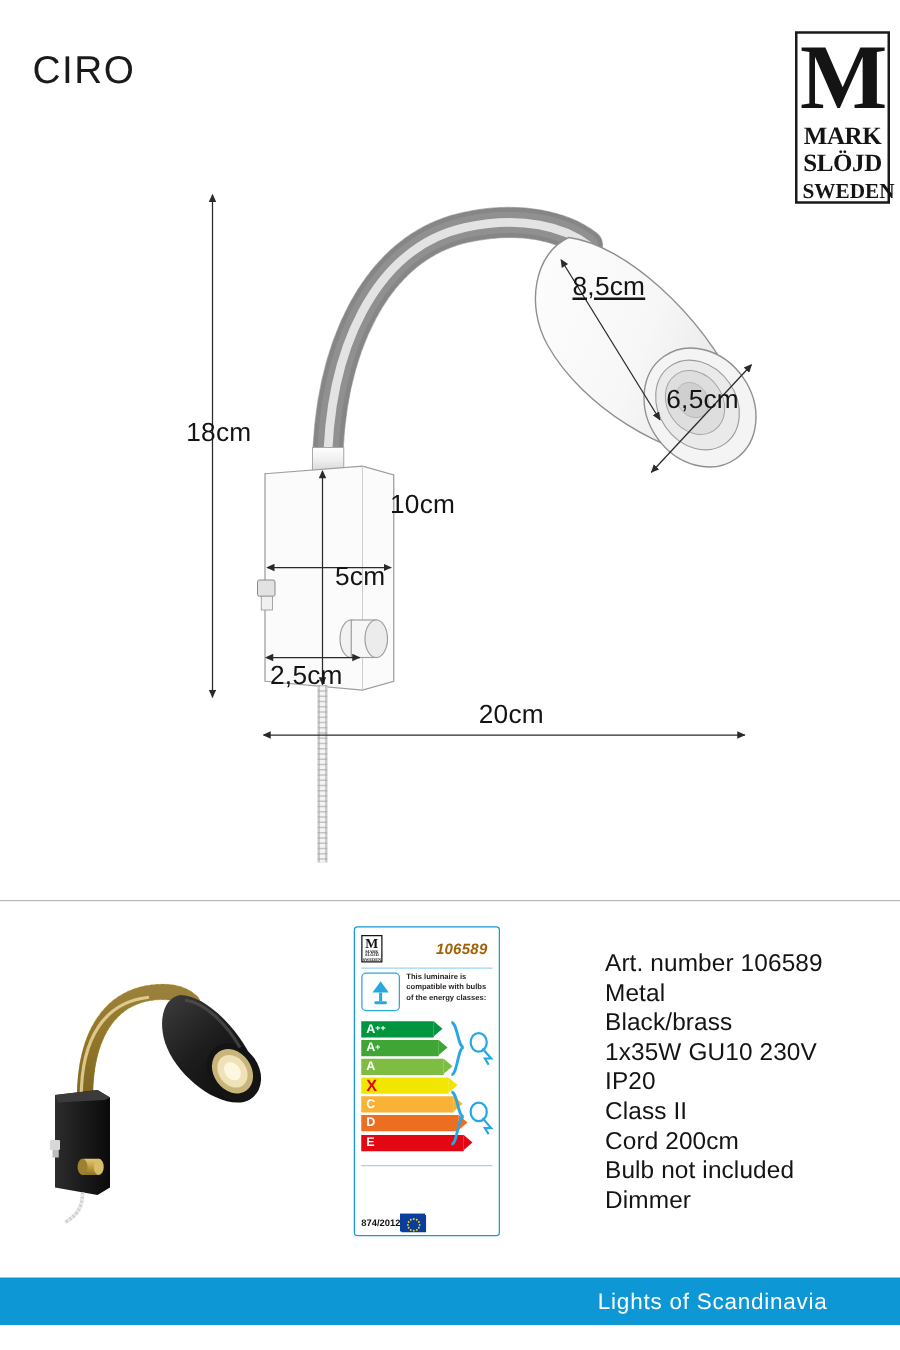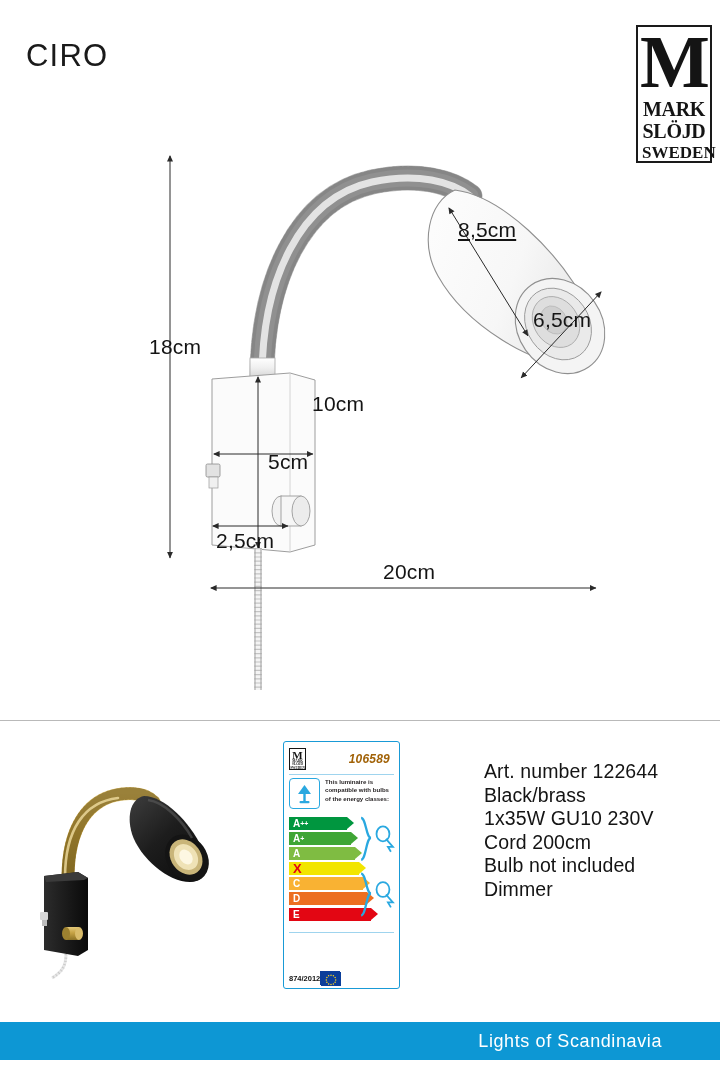--- a/index.html
+++ b/index.html
@@ -373,23 +373,26 @@
               <circle cx="5.3" cy="7.9" r="0.75"></circle>
             <circle cx="5.9" cy="5.6" r="0.75"></circle>
               <circle cx="7.6" cy="3.8" r="0.75"></circle>
           </g>
         </svg>
       </span>
     </div>
   </div>
 
   <ul id="spec-list">
-    <li>Art. number 122644</li>
+    <li>Art. number 106589</li>
+    <li>Metal</li>
     <li>Black/brass</li>
     <li>1x35W GU10 230V</li>
+    <li>IP20</li>
+    <li>Class II</li>
     <li>Cord 200cm</li>
     <li>Bulb not included</li>
     <li>Dimmer</li>
   </ul>
 
   <div id="footer-bar">
     <span id="footer-text">Lights of Scandinavia</span>
   </div>
 
 </div>

